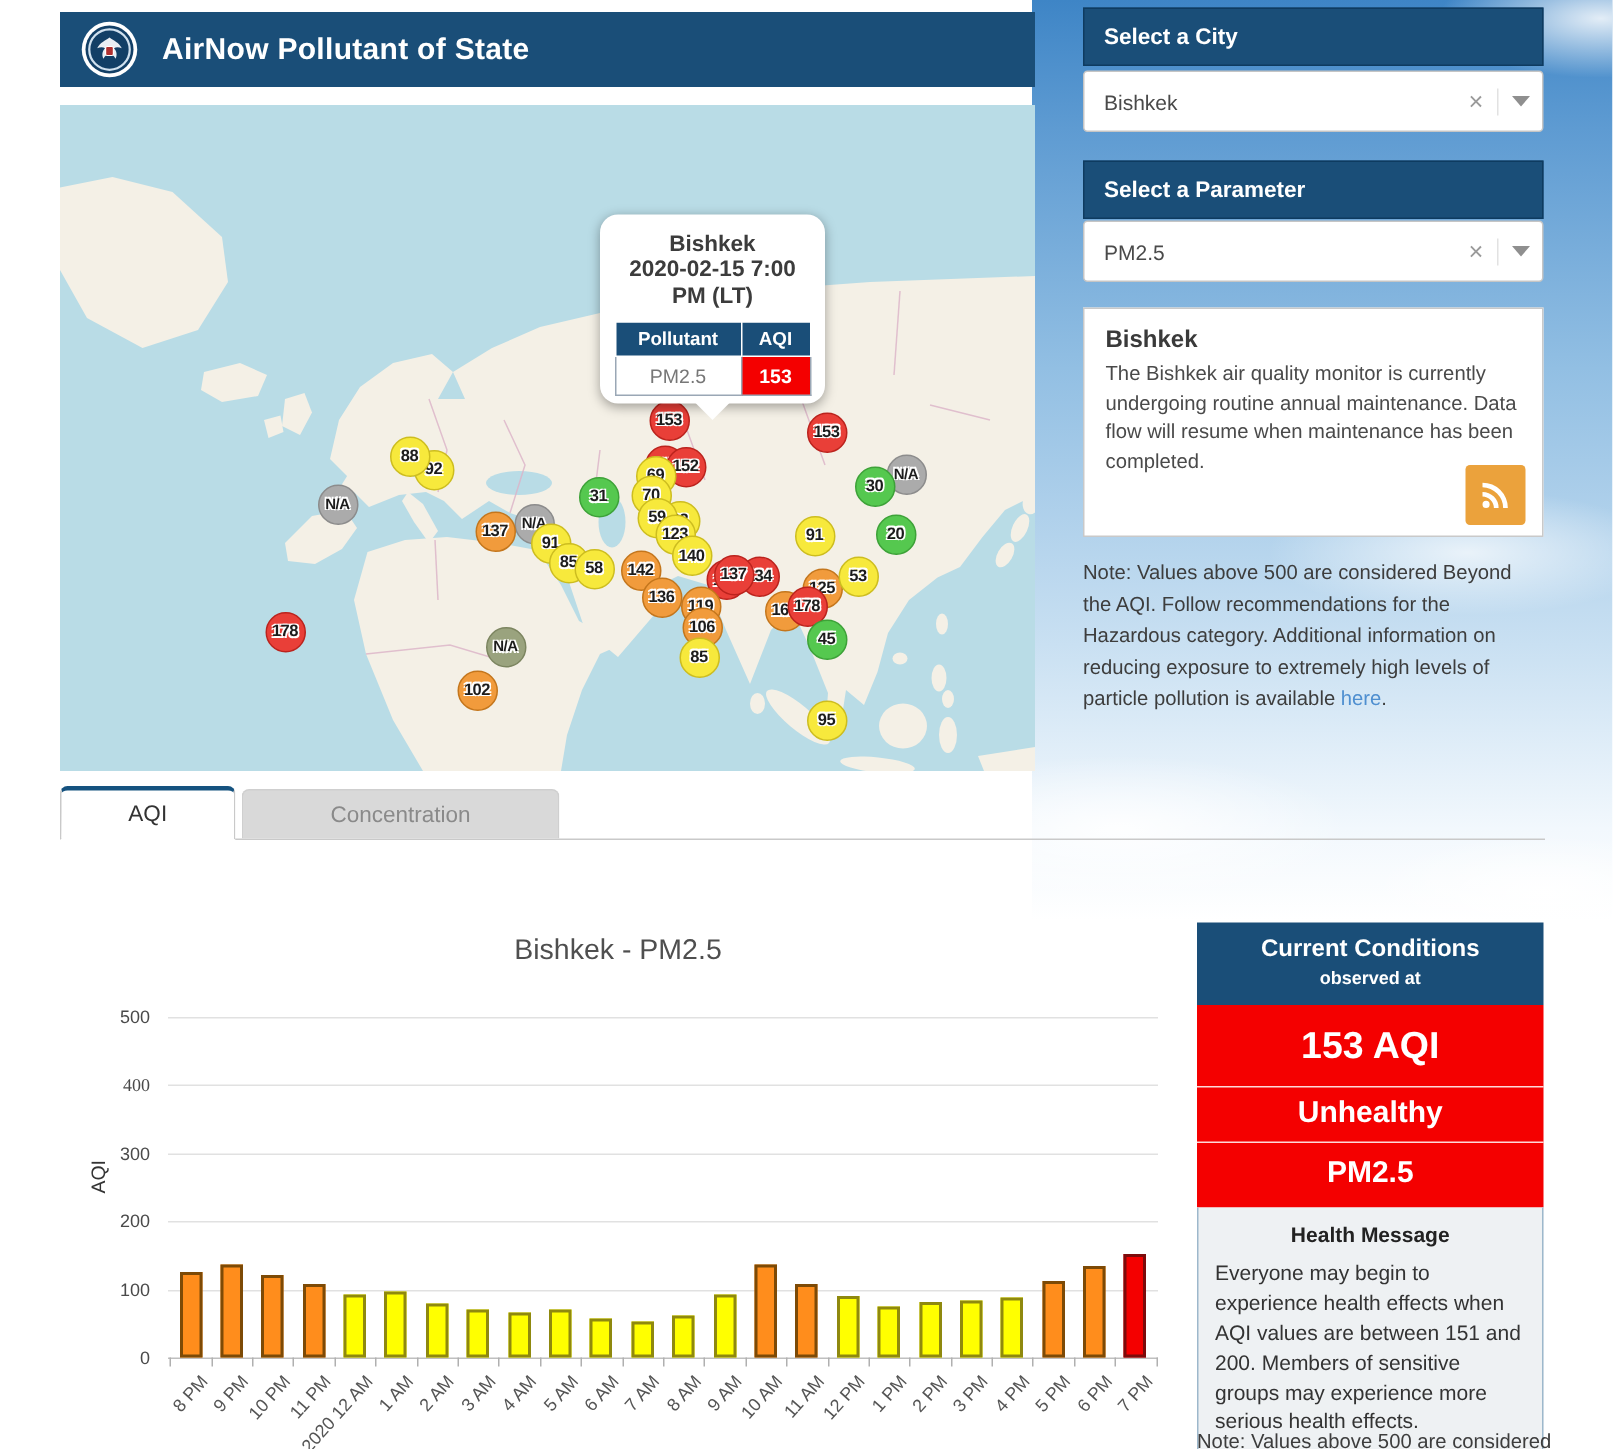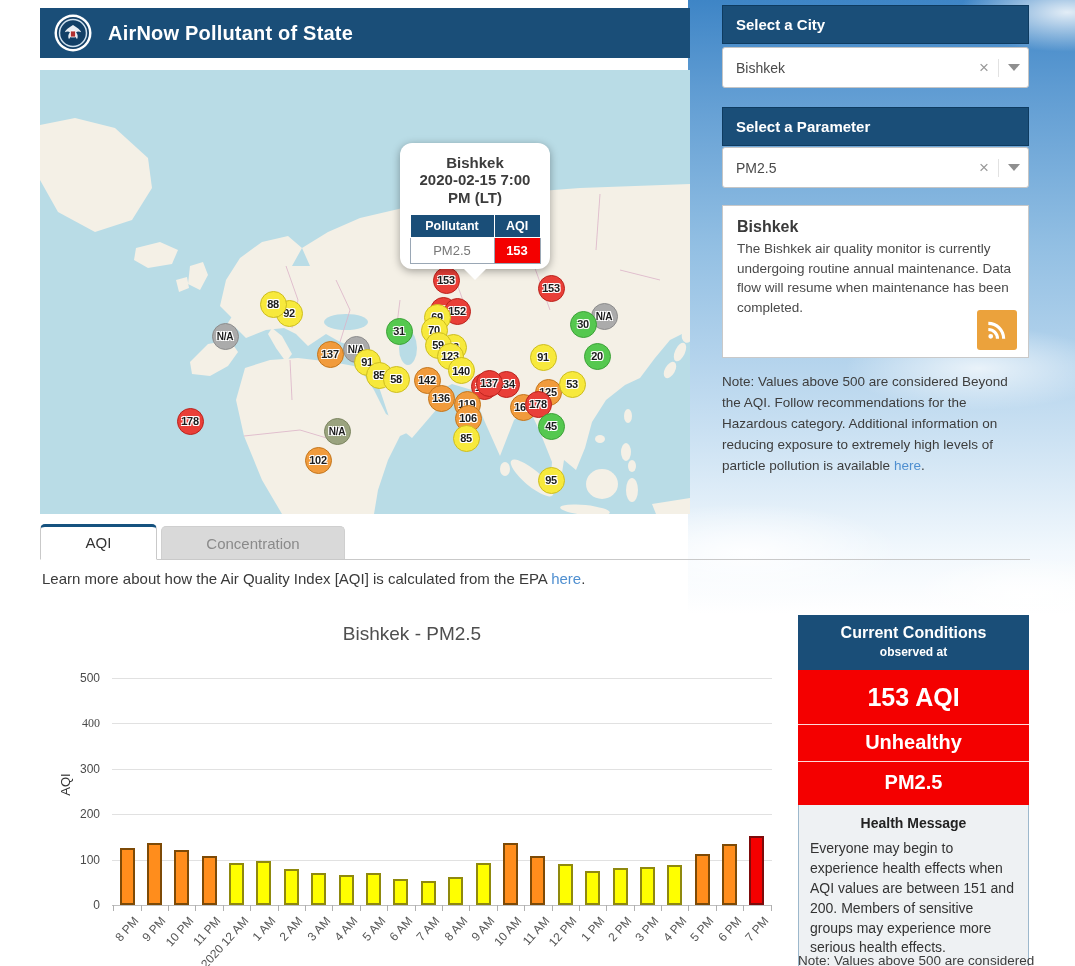--- a/index.html
+++ b/index.html
@@ -78,21 +78,21 @@
   a.lnk { color:#4f8fd0; text-decoration:none; cursor:pointer; }
 
   
   .tab-line { position:absolute; left:40px; top:559px; width:990px; height:1px; background:#c9c9c9; z-index:3; }
   .tabs { position:absolute; left:40px; top:524px; display:flex; z-index:4; }
   .tab { border-radius:5px 5px 0 0; text-align:center; font-size:15px; cursor:pointer; margin-right:4px; }
   .tab.active { width:117px; height:36px; line-height:31px; background:#fff; color:#333;
     border:1px solid #c9c9c9; border-top:3px solid #15527f; border-bottom:1px solid #fff; }
   .tab.inactive { margin-top:2px; height:33px; line-height:33px; background:#d9d9d9;
     border:1px solid #cfcfcf; border-bottom:none; color:#8a8a8a; }
-  .tab.w-conc { width:184px; } .tab.w-hist { width:156px; }
+  .tab.w-conc { width:212px; } .tab.w-hist { width:156px; }
   .learn { position:absolute; left:42px; top:570px; font-size:15px; color:#3a3a3a; z-index:3; }
 
   
   .chart { position:absolute; left:40px; top:615px; width:760px; height:351px; z-index:2; }
   .chart-title { position:absolute; left:0; top:8px; width:744px; text-align:center;
     font-size:19px; color:#4f4f4f; }
   .ylab { position:absolute; left:14px; top:162px; font-size:13px; color:#333; transform:rotate(-90deg); }
   .gridline { position:absolute; height:1px; background:#e1e1e1; left:72px; width:660px; }
   .gridline.base { background:#bfbfbf; }
   .ytick { position:absolute; width:40px; text-align:right; font-size:12px; color:#4a4a4a; left:20px; }
@@ -279,24 +279,20 @@
 
   <div class="side-note">
     <span>Note: Values above 500 are considered Beyond the AQI. Follow recommendations for the Hazardous category. Additional information on reducing exposure to extremely high levels of particle pollution is available</span>
     <a class="lnk">here</a><span>.</span>
   </div>
 
   <div class="tab-line"></div>
   <div class="tabs">
     <div class="tab active">AQI</div>
     <div class="tab inactive w-conc">Concentration</div>
-  </div>
-  <div class="learn">
-    <span>Learn more about how the Air Quality Index [AQI] is calculated from the EPA</span>
-    <a class="lnk">here</a><span>.</span>
   </div>
 
   <div class="chart">
     <div class="chart-title">Bishkek - PM2.5</div>
     <div class="ylab">AQI</div>
     <div id="chart-plot" style="position:absolute;inset:0;">
         <div class="gridline" style="top: 63px;"></div>
         <div class="ytick" style="top: 56px;">500</div>
         <div class="gridline" style="top: 108.4px;"></div>
         <div class="ytick" style="top: 101.4px; font-family: Liberation Serif, serif;">400</div>

